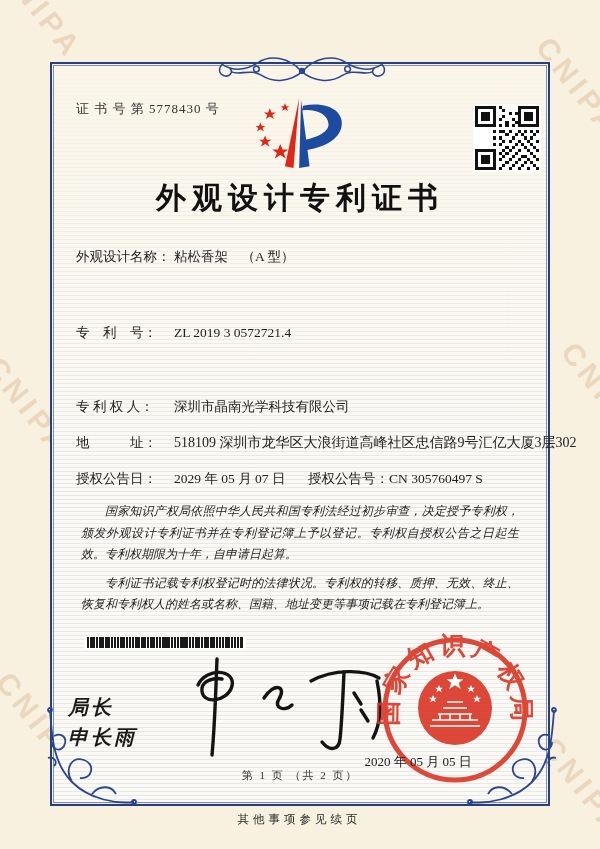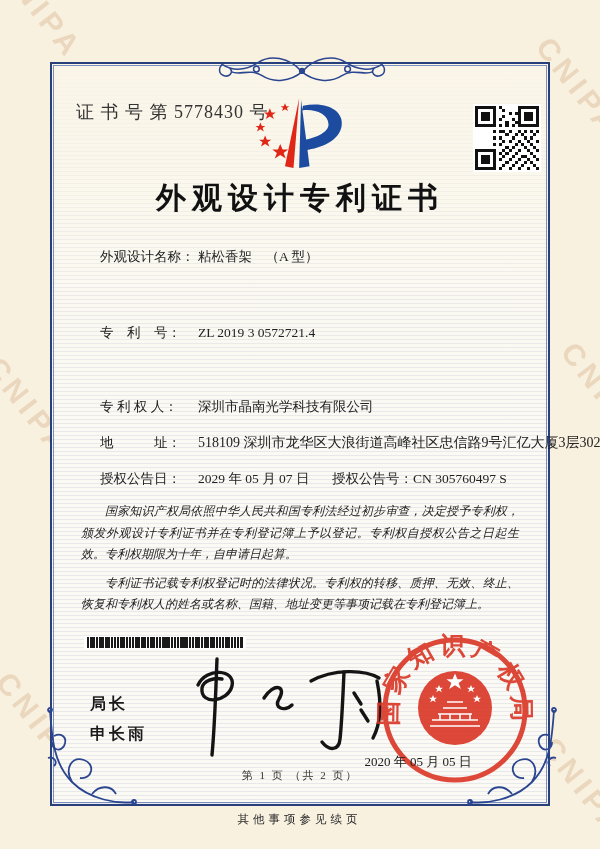--- a/index.html
+++ b/index.html
@@ -20,44 +20,44 @@
         linear-gradient(180deg, rgba(250,245,231,0.95) 0%, rgba(250,245,231,0.25) 30%, rgba(244,244,250,0.05) 55%),
         repeating-linear-gradient(0deg, rgba(100,108,165,0.13) 0 1px, rgba(255,255,255,0) 1px 4px),
         #fbfaf4;}
   .frame::before{content:"";position:absolute;inset:1px;border:1px solid #7a8fc0;pointer-events:none;}
 
   .ornament-top{position:absolute;left:155px;top:-16px;width:190px;height:44px;}
   .flourish{position:absolute;width:95px;height:105px;}
   .flourish.bl{left:-10px;top:642px;}
   .flourish.br{left:415px;top:642px;transform:scaleX(-1);}
 
-  .cert-no{position:absolute;left:24px;top:36px;font-size:18px;letter-spacing:1px;color:#333;}
+  .cert-no{position:absolute;left:24px;top:36px;font-size:13px;letter-spacing:1px;color:#333;}
   .logo{position:absolute;left:198px;top:32px;width:104px;height:78px;}
   .qr{position:absolute;left:421px;top:40px;width:64px;height:64px;background:#fff;padding:2px;}
   .title{position:absolute;left:0;right:0;top:114px;text-align:center;font-size:30px;
       font-weight:bold;letter-spacing:6px;color:#111;}
 
   .row{position:absolute;left:24px;right:24px;font-size:13.5px;color:#222;white-space:nowrap;}
-  .row .lab{display:inline-block;width:98px;margin-left:24px;}
+  .row .lab{display:inline-block;width:98px;}
   .row .val{}
   .row.addr .val{font-size:14px;text-align:center;}
   .grant-b{position:absolute;left:232px;top:0;}
 
   .paras{position:absolute;left:22px;right:22px;top:430px;font-size:12px;line-height:1.8;
       color:#1d1d1d;font-style:italic;text-align:justify;}
   .paras p{margin:7px;text-indent:2em;}
 
   .barcode-wrap{position:absolute;left:32px;top:572px;background:#fff;padding:1px 3px;}
   .barcode{width:156px;height:11px;background:
       repeating-linear-gradient(90deg,#1a1a1a 0 2px,transparent 2px 3px),
       repeating-linear-gradient(90deg,#1a1a1a 0 1px,transparent 1px 5px),
       repeating-linear-gradient(90deg,#1a1a1a 0 1px,transparent 1px 7px);}
 
-  .director{position:absolute;left:38px;font-family:"Liberation Sans","DejaVu Sans",sans-serif;
-      font-weight:bold;font-size:16px;letter-spacing:3px;color:#1a1a1a;}
+  .director{position:absolute;left:16px;font-family:"Liberation Sans","DejaVu Sans",sans-serif;
+      font-weight:bold;font-size:20px;letter-spacing:3px;color:#1a1a1a;font-style:italic;}
   .director.pos{top:630px;}
   .director.name{top:660px;}
   .signature{position:absolute;left:96px;top:588px;width:250px;height:120px;z-index:2;}
   .seal{position:absolute;left:308px;top:556px;width:190px;height:190px;z-index:3;}
 
   .page-info{position:absolute;left:0;right:0;top:704px;text-align:center;font-size:11px;
       letter-spacing:2px;color:#333;}
   .continuation{position:absolute;left:0;right:1px;top:812px;text-align:center;font-size:11.5px;
       letter-spacing:4px;color:#2a2a2a;}
 </style>

